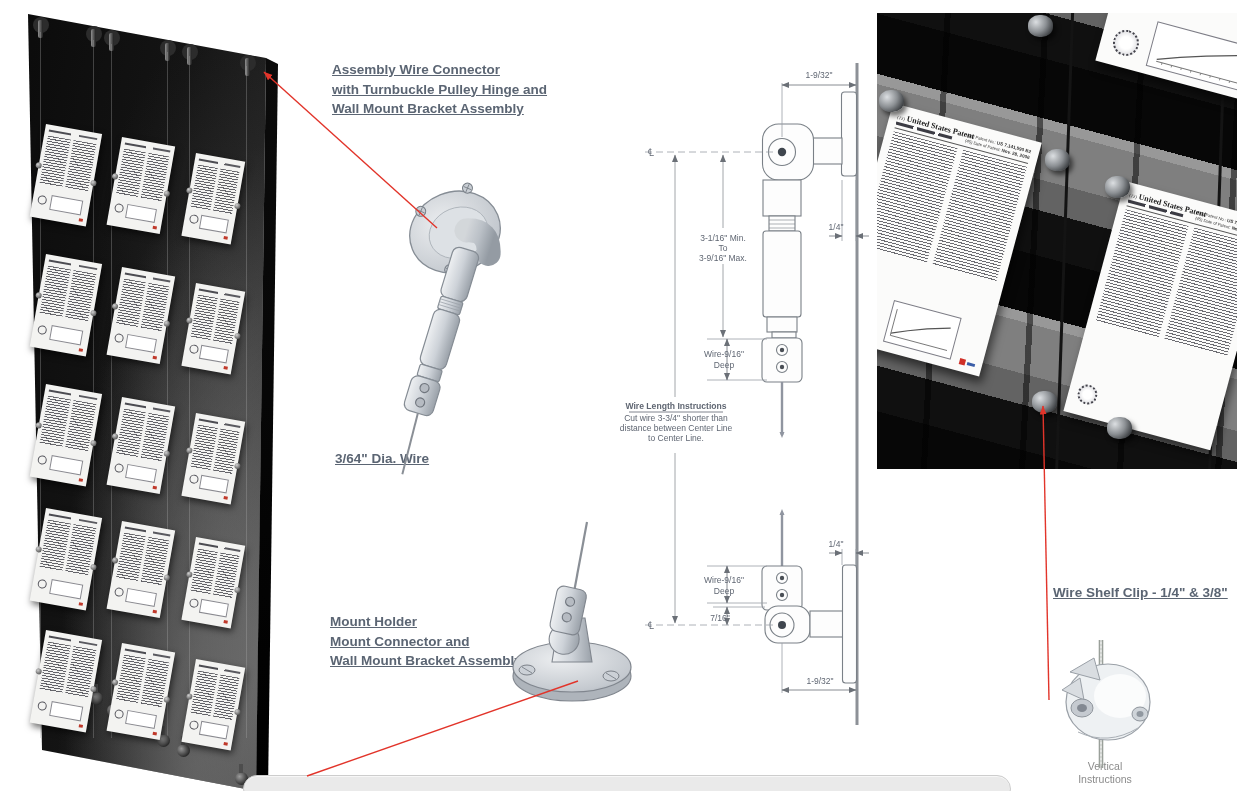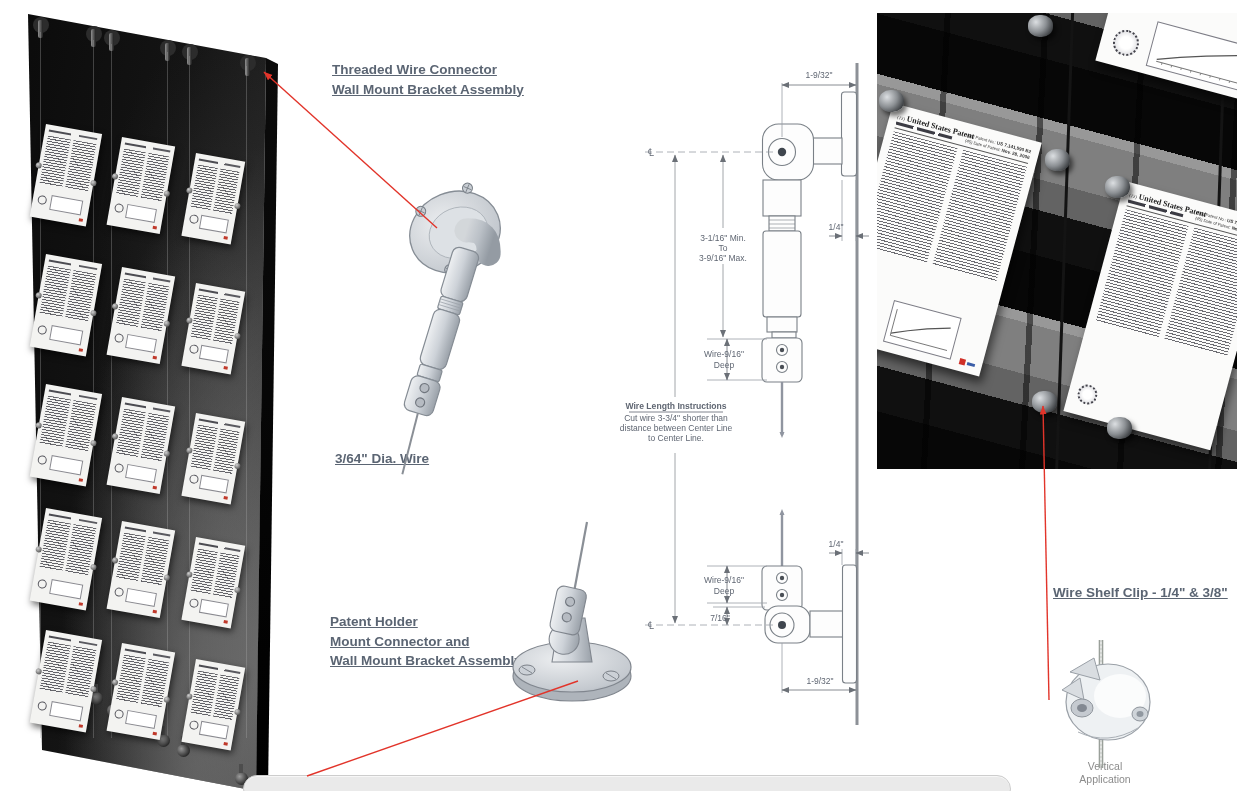--- a/index.html
+++ b/index.html
@@ -87,41 +87,42 @@
 </style>
 </head>
 <body>
 
 <div id="stage">
 
   <div class="panel-face"></div>
   <div class="panel-side"></div>
 
   <div class="lbl" style="left:332px;top:60px;">
-    <div>Threaded Wire Connector</div>
+    <div>Assembly Wire Connector</div>
+    <div>with Turnbuckle Pulley Hinge and</div>
     <div>Wall Mount Bracket Assembly</div>
   </div>
 
   <div class="lbl" style="left:335px;top:449px;">
     <div>3/64" Dia. Wire</div>
   </div>
 
   <div class="lbl" style="left:330px;top:612px;">
-    <div>Patent Holder</div>
+    <div>Mount Holder</div>
     <div>Mount Connector and</div>
     <div>Wall Mount Bracket Assembly</div>
   </div>
 
   <div class="lbl" style="left:1053px;top:583px;">
     <div>Wire Shelf Clip - 1/4" &amp; 3/8"</div>
   </div>
 
   <div class="caption" style="left:1058px;top:760px;width:94px;">
     <div>Vertical</div>
-    <div>Application</div>
+    <div>Instructions</div>
   </div>
 
   <svg style="left:395px;top:140px;" width="200" height="320" viewBox="0 0 200 320">
     <defs>
       <linearGradient id="metal" x1="0" y1="0" x2="1" y2="0">
         <stop offset="0" stop-color="#eef0f2"></stop>
           <stop offset=".5" stop-color="#cdd2d8"></stop>
           <stop offset="1" stop-color="#9aa1a9"></stop>
       </linearGradient>
       <radialGradient id="flange" cx=".4" cy=".35" r=".9">

